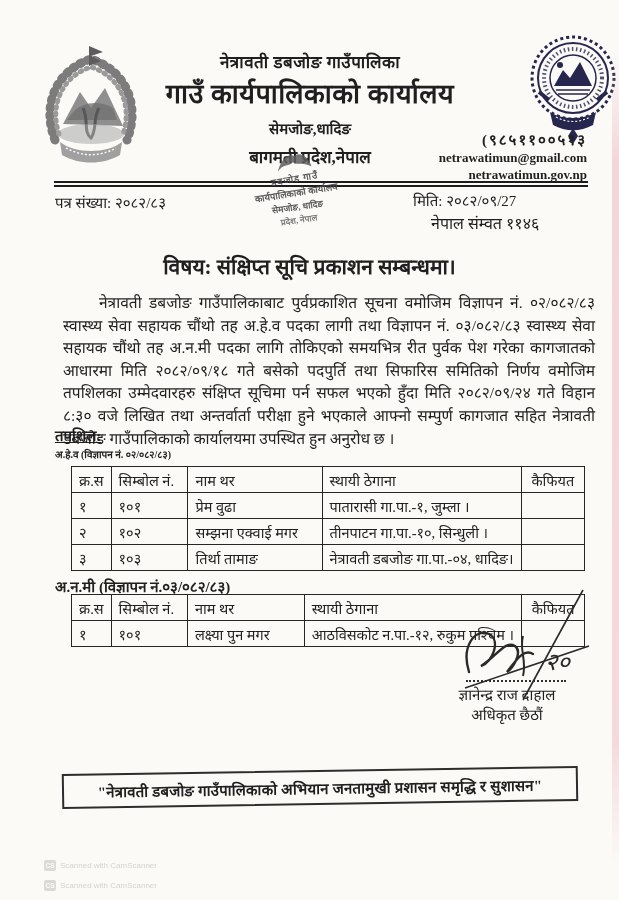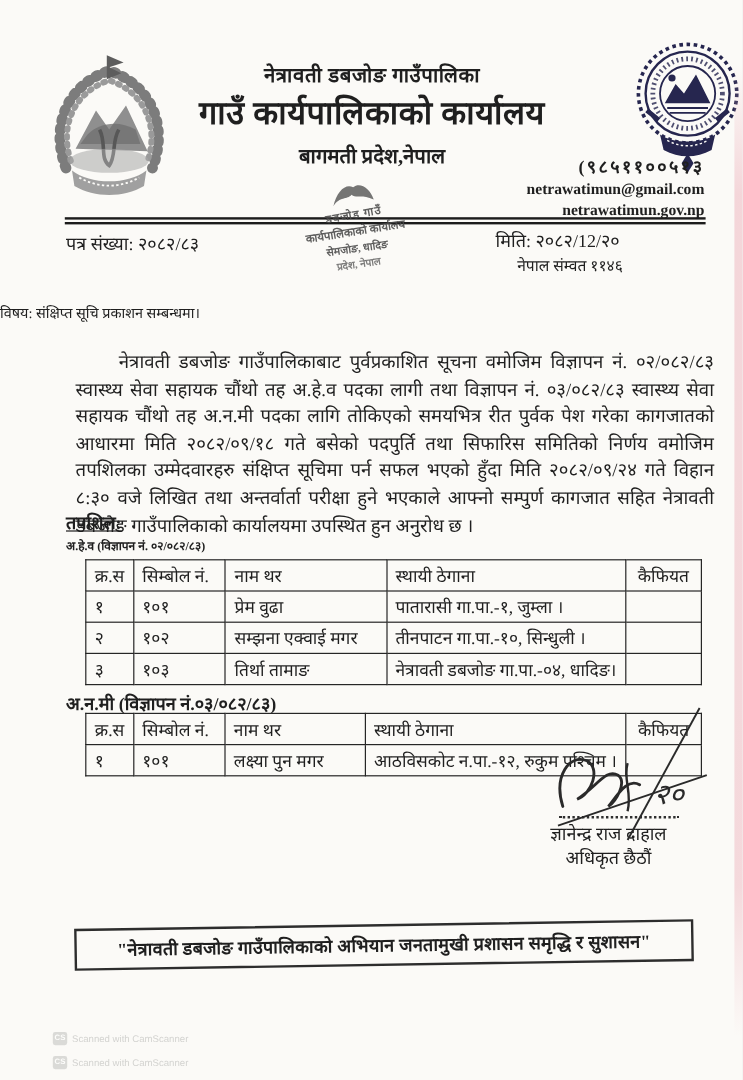--- a/index.html
+++ b/index.html
@@ -26,24 +26,24 @@
   .stamp{position:absolute;left:229px;top:150px;width:136px;height:102px;
     transform:rotate(-6deg);text-align:center;z-index:2;color:rgba(72,72,72,.88);}
   .stamp .blob{display:block;margin:0 auto;}
   .stamp .s0{font-size:9.5px;font-weight:700;transform:rotate(-4deg);letter-spacing:1px;}
   .stamp .s1{font-size:9.5px;font-weight:700;transform:rotate(-3deg);margin-top:1px;}
   .stamp .s2{font-size:9px;font-weight:700;transform:rotate(-2deg);margin-top:1px;}
   .stamp .s3{font-size:8.5px;font-weight:700;transform:rotate(-2deg);margin-top:1px;opacity:.8;}
   
   .ref-no{position:absolute;left:55px;top:192px;font-size:15px;}
   .date-line{position:absolute;left:413px;top:190px;font-size:15px;}
-  .sambat-line{position:absolute;left:431px;top:212px;font-size:13px;}
-  
-  .subject{position:absolute;left:0;top:252px;width:100%;text-align:left;
-    font-size:12px;font-weight:400;}
+  .sambat-line{position:absolute;left:431px;top:212px;font-size:16px;}
+  
+  .subject{position:absolute;left:0;top:252px;width:100%;text-align:center;
+    font-size:21px;font-weight:700;}
   .body-text{position:absolute;left:55px;top:284px;width:532px;margin:8px;
     font-size:15.5px;line-height:22.6px;text-align:justify;text-indent:36px;}
   .tapasil{position:absolute;left:55px;top:425px;font-size:15px;font-weight:700;
     text-decoration:underline;}
   .tbl-caption1{position:absolute;left:55px;top:447px;font-size:10px;font-weight:600;}
   .tbl-caption2{position:absolute;left:55px;top:576px;font-size:15px;font-weight:600;}
   
   .tbl{position:absolute;left:71px;width:514px;border-collapse:collapse;
     font-size:14.5px;}
   .tbl1{top:466px;}
@@ -86,20 +86,21 @@
     <path d="M40,70 C50,60 66,58 80,66 L84,78 L34,78 Z" fill="#6f6f6f" opacity=".75"></path>
     <path d="M50,66 C56,78 50,90 58,96 C64,88 60,76 66,66" fill="none" stroke="#575757" stroke-width="3"></path>
     <ellipse cx="58" cy="92" rx="33" ry="10" fill="#a8a8a8" opacity=".55"></ellipse>
     <path d="M27,100 C42,112 74,112 89,100 L87,113 C70,123 46,123 29,113 Z" fill="#8a8a8a" opacity=".8"></path>
     <path d="M33,106 C50,115 66,115 83,106" fill="none" stroke="#fbfaf7" stroke-width="1.5" stroke-dasharray="2 2"></path>
   </svg>
 
   <div class="head-center">
     <div class="head-line1">नेत्रावती डबजोङ गाउँपालिका</div>
     <div class="head-line2">गाउँ कार्यपालिकाको कार्यालय</div>
+    <div class="head-line3">सेमजोङ,धादिङ</div>
     <div class="head-line4">बागमती प्रदेश,नेपाल</div>
   </div>
 
   <svg class="emblem-right" viewBox="0 0 88 118">
     <circle cx="44" cy="48" r="41" fill="none" stroke="#26264f" stroke-width="3" stroke-dasharray="3 3"></circle>
     <circle cx="44" cy="48" r="35" fill="none" stroke="#26264f" stroke-width="2"></circle>
     <circle cx="44" cy="48" r="29" fill="none" stroke="#26264f" stroke-width="4" stroke-dasharray="1.5 2.6" opacity=".8"></circle>
     <circle cx="44" cy="48" r="23" fill="none" stroke="#26264f" stroke-width="1.5"></circle>
     <path d="M25,56 L34,40 L41,48 L51,32 L63,56 Z" fill="#26264f"></path>
     <path d="M27,60 L61,60 M29,64 L59,64" stroke="#26264f" stroke-width="1.5"></path>
@@ -122,21 +123,21 @@
     <svg class="blob" width="44" height="22" viewBox="0 0 44 22">
       <path d="M6,20 C10,8 18,2 24,6 C30,2 38,8 40,18 C30,12 26,16 22,12 C18,16 12,12 6,20 Z" fill="#5d5d5d" opacity=".85"></path>
     </svg>
     <div class="s0">डबजोड गाउँ</div>
     <div class="s1">कार्यपालिकाको कार्यालय</div>
     <div class="s2">सेमजोङ, धादिङ</div>
     <div class="s3">प्रदेश, नेपाल</div>
   </div>
 
   <div class="ref-no">पत्र संख्या: २०८२/८३</div>
-  <div class="date-line">मिति: २०८२/12/२०</div>
+  <div class="date-line">मिति: २०८२/०९/27</div>
   <div class="sambat-line">नेपाल संम्वत ११४६</div>
 
   <div class="subject">विषय: संक्षिप्त सूचि प्रकाशन सम्बन्धमा।</div>
 
   <p class="body-text">नेत्रावती डबजोङ गाउँपालिकाबाट पुर्वप्रकाशित सूचना वमोजिम विज्ञापन नं. ०२/०८२/८३ स्वास्थ्य सेवा सहायक चौंथो तह अ.हे.व पदका लागी तथा विज्ञापन नं. ०३/०८२/८३ स्वास्थ्य सेवा सहायक चौंथो तह अ.न.मी पदका लागि तोकिएको समयभित्र रीत पुर्वक पेश गरेका कागजातको आधारमा मिति २०८२/०९/१८ गते बसेको पदपुर्ति तथा सिफारिस समितिको निर्णय वमोजिम तपशिलका उम्मेदवारहरु संक्षिप्त सूचिमा पर्न सफल भएको हुँदा मिति २०८२/०९/२४ गते विहान ८:३० वजे लिखित तथा अन्तर्वार्ता परीक्षा हुने भएकाले आफ्नो सम्पुर्ण कागजात सहित नेत्रावती डबजोङ गाउँपालिकाको कार्यालयमा उपस्थित हुन अनुरोध छ ।</p>
 
   <div class="tapasil">तपशिल:</div>
   <div class="tbl-caption1">अ.हे.व (विज्ञापन नं. ०२/०८२/८३)</div>
 
   <table class="tbl tbl1">

